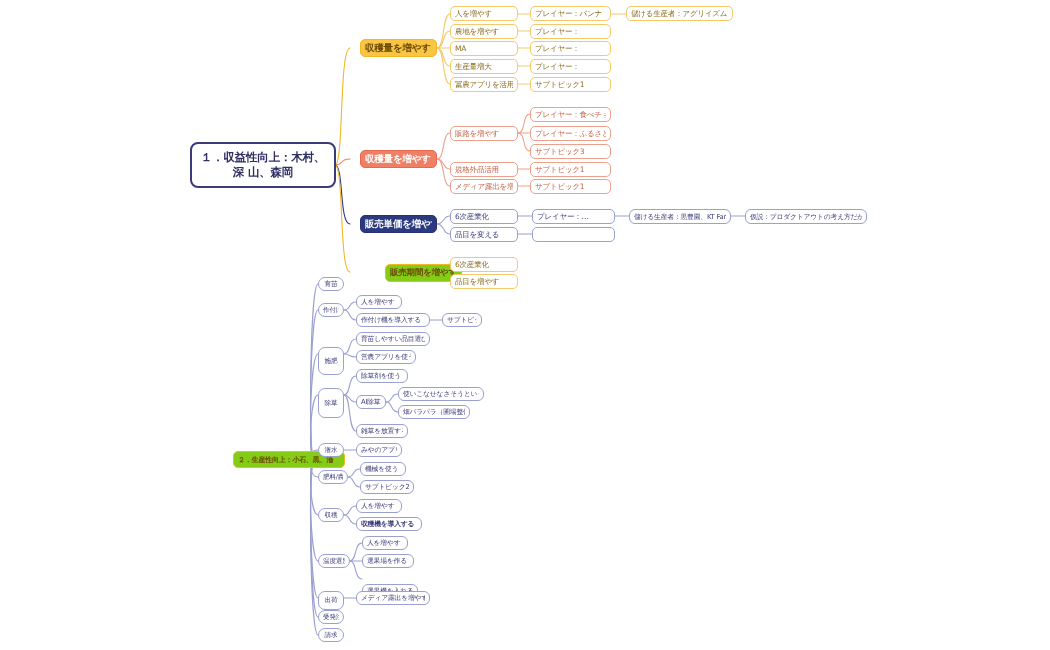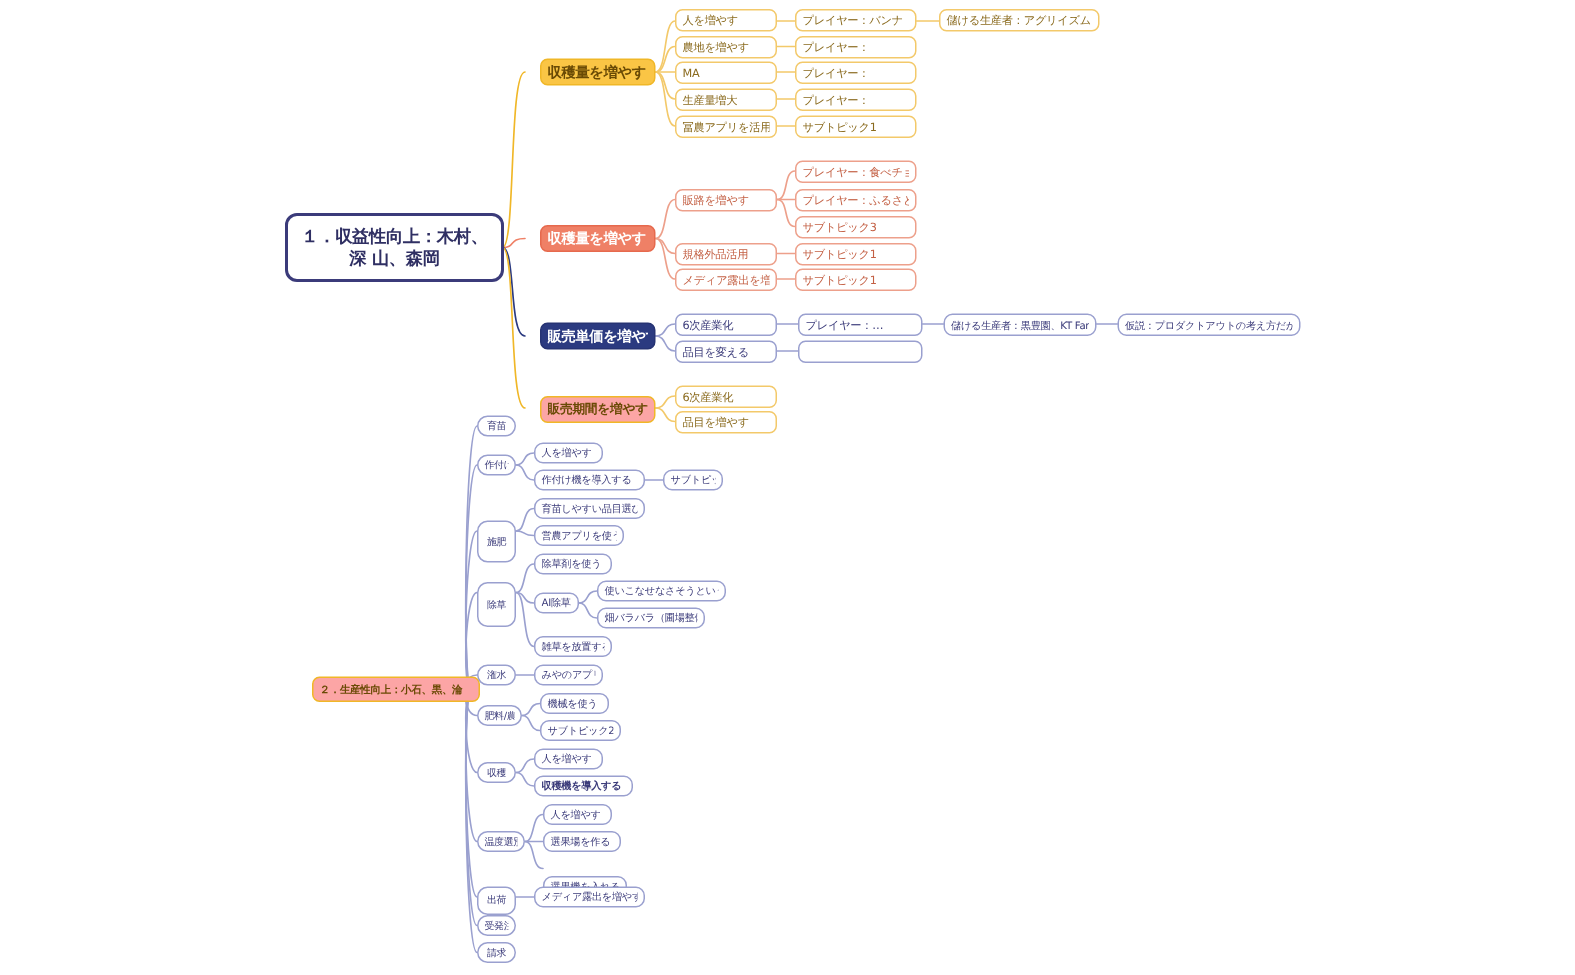--- a/index.html
+++ b/index.html
@@ -29,22 +29,22 @@
   }
   .root .lbl{text-align:center;}
 
   
   .fill-orange{background:#fac545;border:1px solid #f0b727;color:#6a4a05;
     font-weight:700;font-size:9.5px;justify-content:center;border-radius:5px;}
   .fill-salmon{background:#ef8066;border:1px solid #e6694d;color:#ffffff;
     font-weight:700;font-size:9.5px;justify-content:center;border-radius:5px;}
   .fill-navy{background:#2b3a80;border:1px solid #263373;color:#ffffff;
     font-weight:700;font-size:9.5px;justify-content:center;border-radius:5px;}
-  .fill-amber{background:#fca5a5;border:1px solid #f0b727;color:#6a4a05;
-    font-weight:700;font-size:8.5px;justify-content:center;border-radius:5px;}
+  .fill-amber{background:#84cc16;border:1px solid #f0b727;color:#6a4a05;
+    font-weight:700;font-size:8.5px;justify-content:center;border-radius:5px;margin-left:25px;}
 
   
   .out-orange{border:1px solid #f3c96a;color:#8a6a1d;font-size:7.5px;border-radius:5px;}
   .out-salmon{border:1px solid #eda08b;color:#c35f43;font-size:7.5px;border-radius:5px;}
   .out-navy{border:1px solid #9aa0cf;color:#3b3b7a;font-size:7.5px;border-radius:5px;}
   .out-navy-sm{border:1px solid #9aa0cf;color:#3b3b7a;font-size:6.8px;border-radius:6px;}
   .out-navy-pill{border:1px solid #9aa0cf;color:#3b3b7a;font-size:6.6px;border-radius:7px;
     justify-content:center;}
 
   .empty{color:transparent;}

